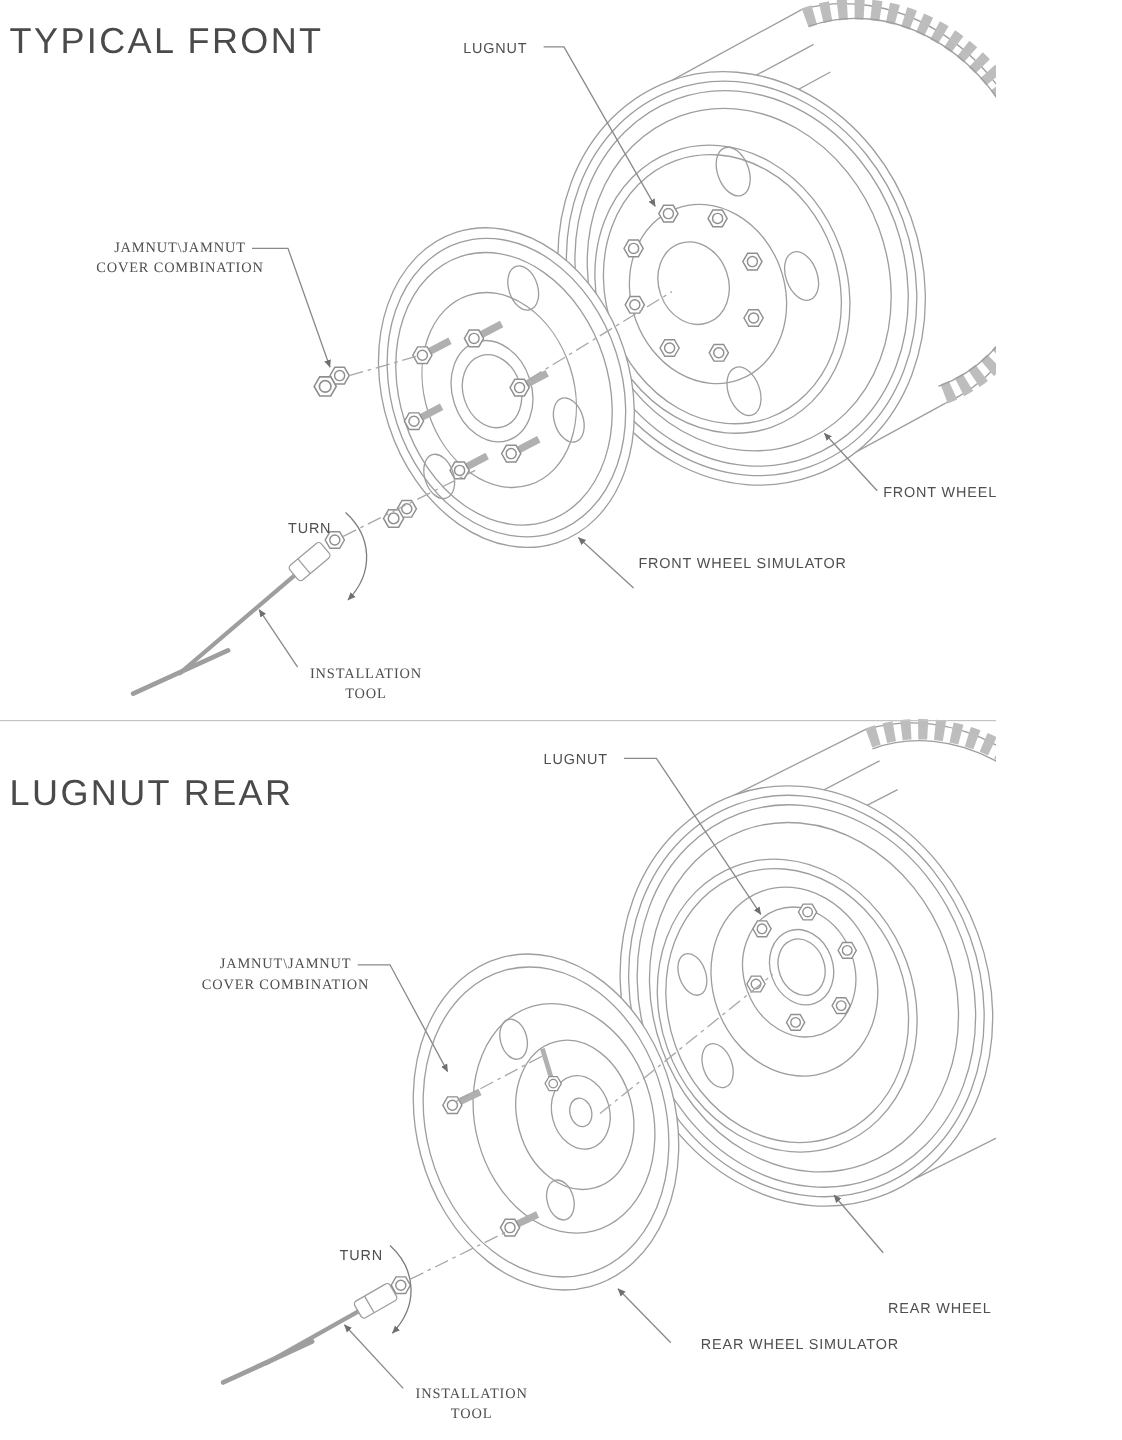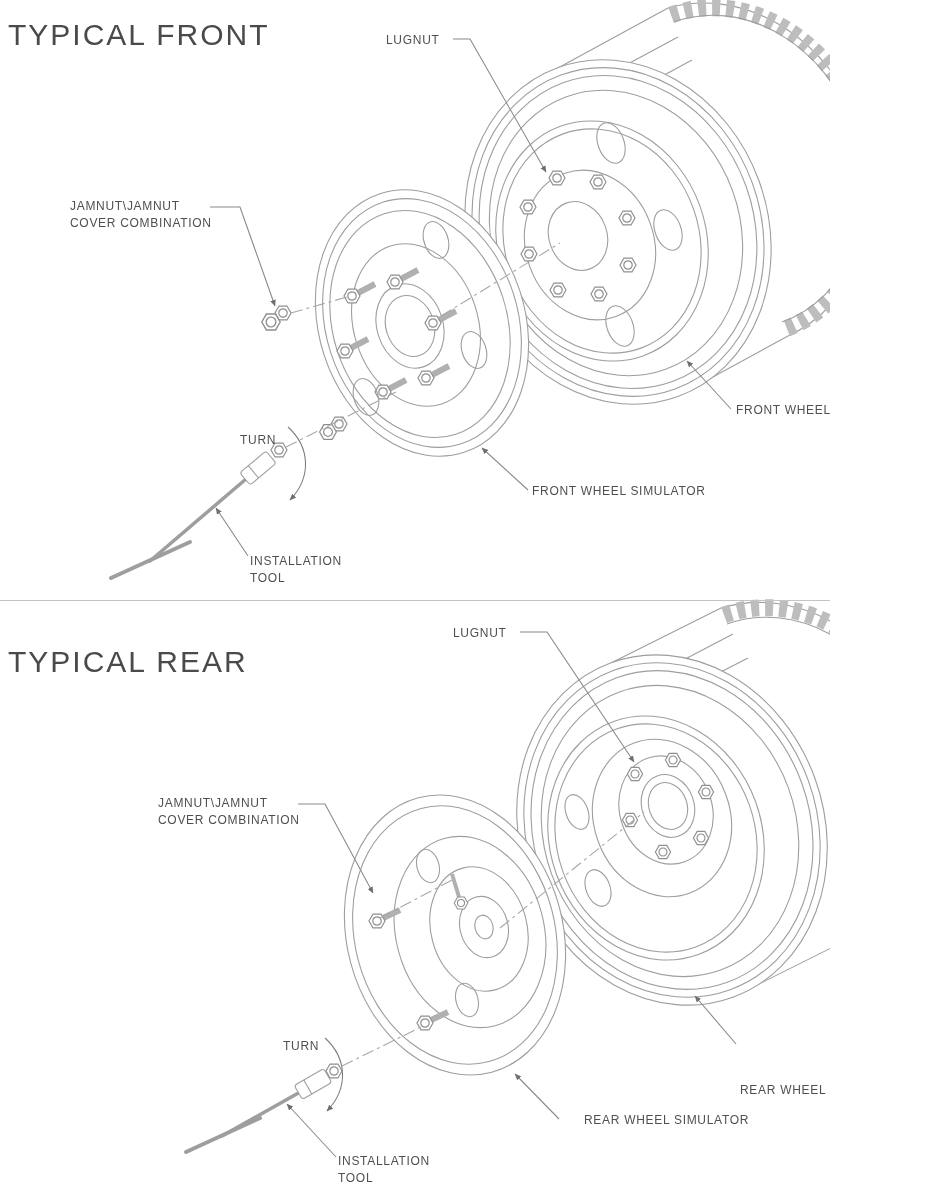--- a/index.html
+++ b/index.html
@@ -5,21 +5,21 @@
   html,body{margin:0;padding:0;background:#fff;}
   .canvas{
     position:relative;width:830px;height:1200px;background:#fff;overflow:hidden;
     font-family:"Liberation Sans", sans-serif;
   }
   .art{position:absolute;left:0;top:0;}
   .lbl{
     position:absolute;font-size:12px;letter-spacing:.7px;color:#4f4f4f;
     white-space:nowrap;line-height:1.45;
   }
-  .lbl-block{text-align:left;white-space:normal;}
+  .lbl-block{text-align:center;white-space:normal;font-family:Liberation Serif, serif;}
   .title{
     position:absolute;font-size:30px;letter-spacing:2px;color:#4a4a4a;white-space:nowrap;
   }
   .divider{position:absolute;left:0;width:935px;height:1px;background:#c4c4c4;}
 </style>
 </head>
 <body>
 
 <div class="canvas">
 
@@ -214,32 +214,32 @@
 
   <div class="lbl lbl-block" style="left:70px;top:198px;width:160px;">
     <div>JAMNUT\JAMNUT</div>
     <div>COVER COMBINATION</div>
   </div>
 
   <div class="lbl" style="left:240px;top:432px;">TURN</div>
 
   <div class="lbl" style="left:736px;top:402px;">FRONT WHEEL</div>
 
-  <div class="lbl" style="left:532px;top:483px;">FRONT WHEEL SIMULATOR</div>
+  <div class="lbl" style="left:532px;top:461px;">FRONT WHEEL SIMULATOR</div>
 
   <div class="lbl lbl-block" style="left:250px;top:553px;width:110px;">
     <div>INSTALLATION</div>
     <div>TOOL</div>
   </div>
 
   <div class="divider" style="top:600px;"></div>
 
   <div class="lbl" style="left:453px;top:625px;">LUGNUT</div>
 
-  <div class="title" style="left:8px;top:645px;">TYPICAL REAR</div>
+  <div class="title" style="left:8px;top:645px;">LUGNUT REAR</div>
 
   <div class="lbl lbl-block" style="left:158px;top:795px;width:160px;">
     <div>JAMNUT\JAMNUT</div>
     <div>COVER COMBINATION</div>
   </div>
 
   <div class="lbl" style="left:283px;top:1038px;">TURN</div>
 
   <div class="lbl" style="left:740px;top:1037px;margin-top:45px;">REAR WHEEL</div>
 

